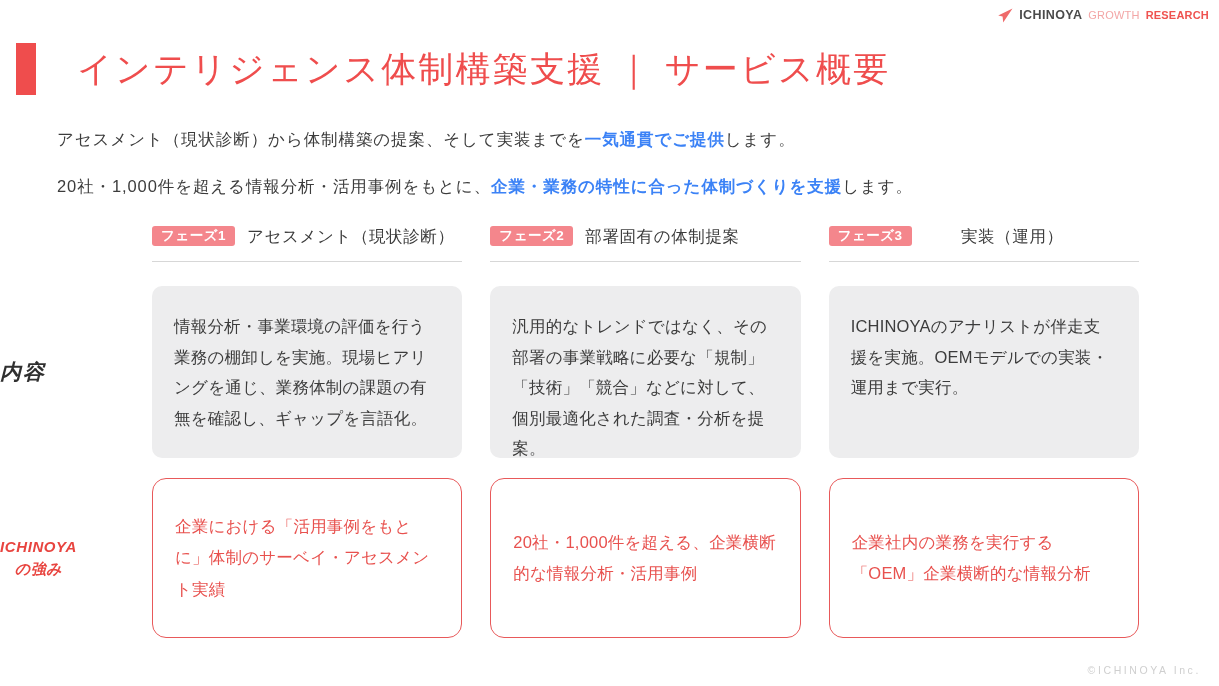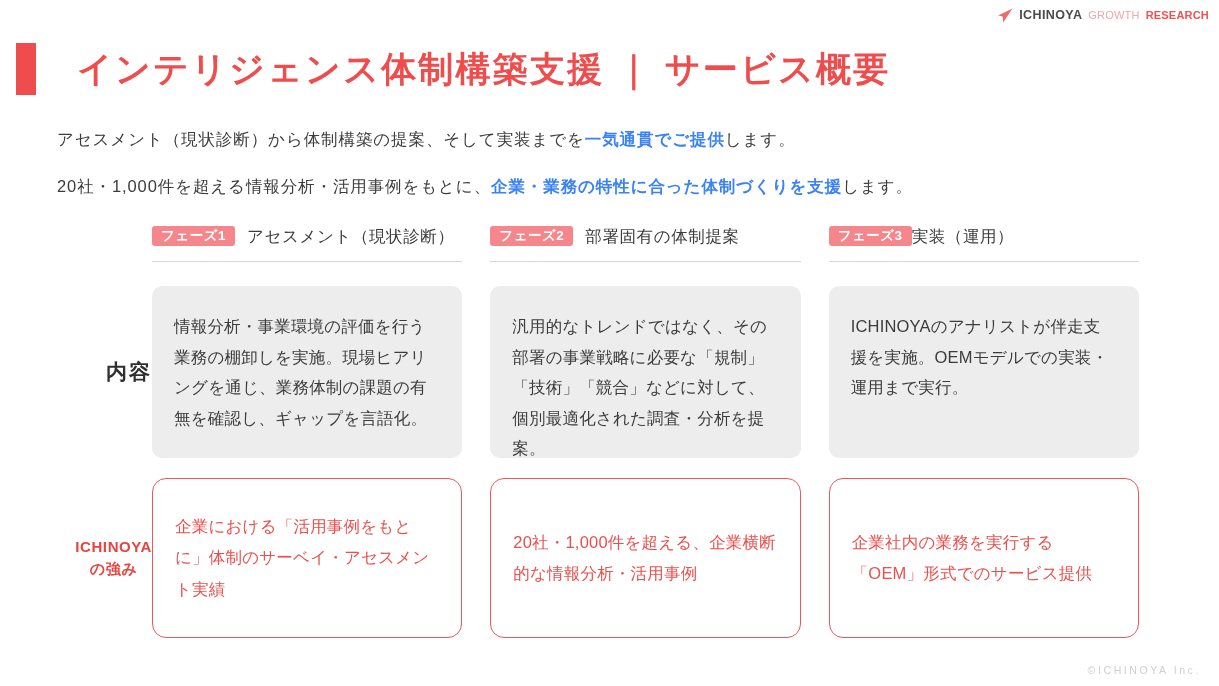--- a/index.html
+++ b/index.html
@@ -63,21 +63,21 @@
   }
   .title-bar {
     width: 20px;
     height: 52px;
     background: #ef4d4d;
     flex: 0 0 auto;
   }
   .page-title {
     margin-left: 41px;
     font-size: 35px;
-    font-weight: 700;
+    font-weight: 400;
     color: #ef4d4d;
     letter-spacing: 2.2px;
     line-height: 1;
     white-space: nowrap;
     text-align: right;
   }
 
   
   .lead {
     position: absolute;
@@ -105,22 +105,23 @@
   }
   .row {
     display: flex;
     align-items: stretch;
   }
   .rowlabel {
     width: 152px;
     flex: 0 0 152px;
     display: flex;
     align-items: center;
-    justify-content: flex-end;
+    justify-content: flex-start;
     text-align: center;
+    font-style: italic;
   }
   .cols {
     flex: 1 1 auto;
     display: flex;
     gap: 28px;
     padding-right: 80px;
   }
   .col {
     flex: 1 1 0;
     min-width: 0;
@@ -148,20 +149,21 @@
   }
   .phase-name {
     font-size: 16.5px;
     color: #3c3c3c;
     letter-spacing: 0.6px;
     line-height: 1;
     margin-left: 12px;
   }
   .phase-name.centered {
     flex: 1 1 auto;
+    text-align: center;
     margin-left: 0;
     padding-right: 26px;
   }
 
   
   .label-naiyou {
     font-size: 21px;
     font-weight: 700;
     color: #2f2f2f;
     letter-spacing: 2px;
@@ -287,20 +289,20 @@
       </span>
     </div>
     <div class="cols">
       <div class="col">
         <div class="card-outline">企業における「活用事例をもとに」体制のサーベイ・アセスメント実績</div>
       </div>
       <div class="col">
         <div class="card-outline">20社・1,000件を超える、企業横断的な情報分析・活用事例</div>
       </div>
       <div class="col">
-        <div class="card-outline">企業社内の業務を実行する「OEM」形式でのサービス提供</div>
+        <div class="card-outline">企業社内の業務を実行する「OEM」企業横断的な情報分析</div>
       </div>
     </div>
   </div>
 
 </div>
 
 <div class="footer">©ICHINOYA Inc.</div>
 
 </body></html>

